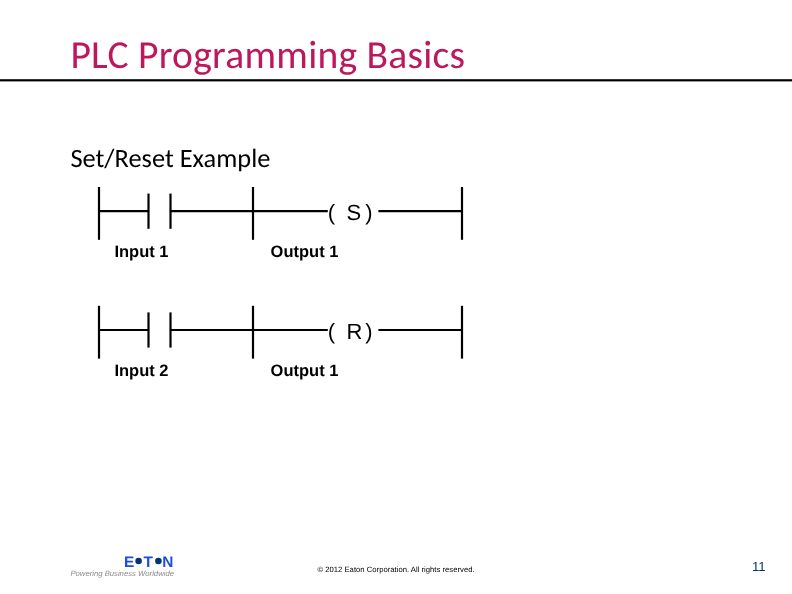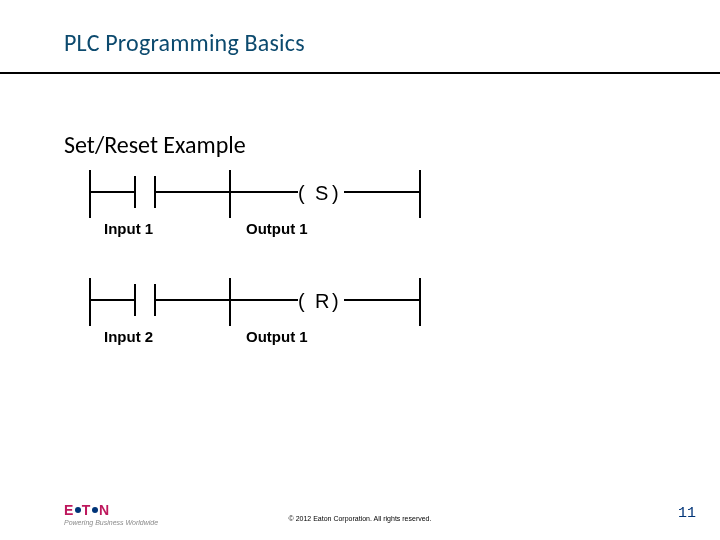--- a/index.html
+++ b/index.html
@@ -1,33 +1,33 @@
 <!DOCTYPE html>
 <html><head>
 <meta charset="utf-8">
 <style>
   * { margin: 0; padding: 0; box-sizing: border-box; }
   html, body { width: 720px; height: 540px; background: #fff; font-family: Calibri, Arial, sans-serif; color: #000; }
   .slide { position: relative; width: 720px; height: 540px; }
   .title-wrap { padding: 28px 0 6px 64px; }
-  .title { font-size: 24px; font-weight: 400; color: #0c4a6e; letter-spacing: 0.2px; }
+  .title { font-size: 36px; font-weight: 400; color: #be185d; letter-spacing: 0.2px; }
   .rule { position: absolute; left: 0; top: 72px; width: 720px; height: 2px; background: #000; }
   .subtitle { position: absolute; left: 64px; top: 130px; font-size: 24px; font-weight: 400; }
   .diagram { position: absolute; left: 80px; top: 170px; width: 360px; height: 200px; }
   .diagram svg { width: 100%; height: 100%; }
   .lbl { font-family: Arial, sans-serif; font-weight: 700; font-size: 15px; fill: #000; }
   .coil { font-family: Arial, sans-serif; font-weight: 400; font-size: 20px; fill: #000; }
   .body { position: absolute; left: 64px; top: 396px; width: 592px; font-size: 23px; line-height: 1.22; }
   .footer { position: absolute; bottom: 8px; left: 0; width: 720px; }
   .logo { position: absolute; left: 64px; bottom: 6px; }
-  .logo-main { font-family: Arial, sans-serif; font-weight: 900; font-size: 14px; color: #be185d; letter-spacing: 0.5px; }
+  .logo-main { font-family: Arial, sans-serif; font-weight: 900; font-size: 14px; color: #1d4ed8; letter-spacing: 0.5px; text-align: right; }
   .logo-dot { display:inline-block; width:6px; height:6px; background:#003478; border-radius:50%; vertical-align: middle; margin: 0 1px 2px 1px; }
   .logo-tag { font-family: Arial, sans-serif; font-style: italic; font-size: 7px; color: #8a8a8a; margin-top: 1px; }
   .copyright { position: absolute; width: 720px; bottom: 10px; text-align: center; font-family: Arial, sans-serif; font-size: 7px; color: #000; }
-  .pagenum { position: absolute; right: 24px; bottom: 10px; font-family: Liberation Mono, monospace; font-size: 15px; color: #003478; }
+  .pagenum { position: absolute; right: 24px; bottom: 10px; font-family: Liberation Sans, sans-serif; font-size: 12px; color: #003478; }
 </style>
 </head>
 <body>
 
 <div class="slide">
   <div class="title-wrap">
     <div class="title">PLC Programming Basics</div>
   </div>
   <div class="rule"></div>
 

